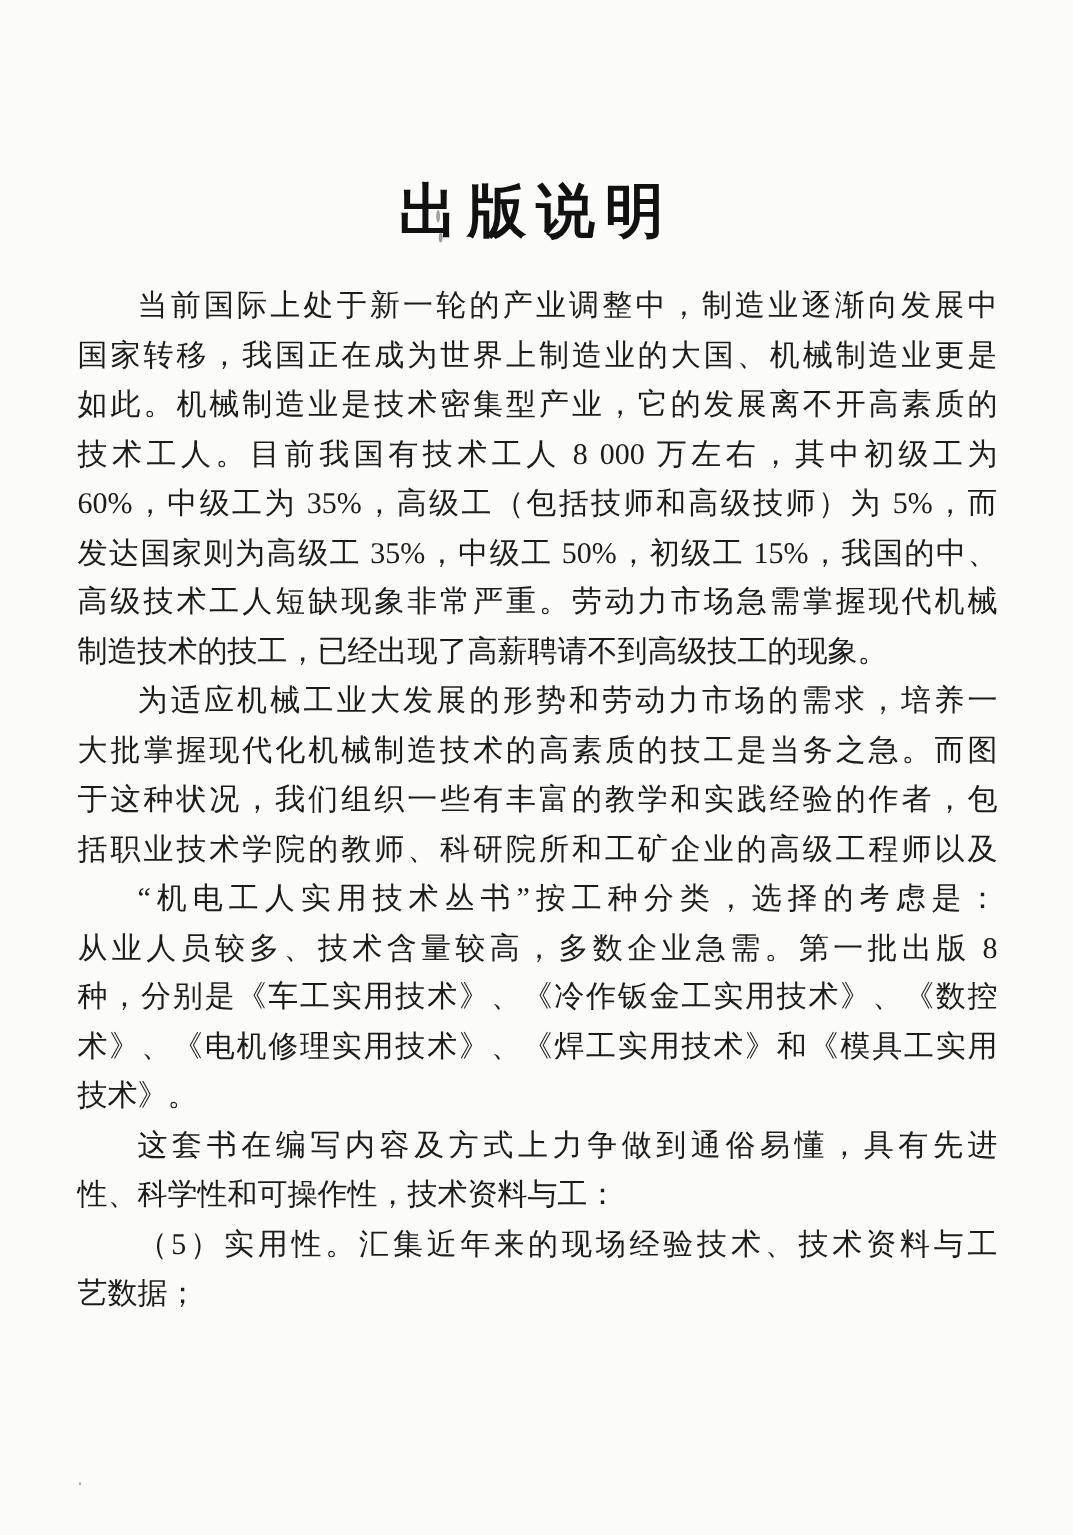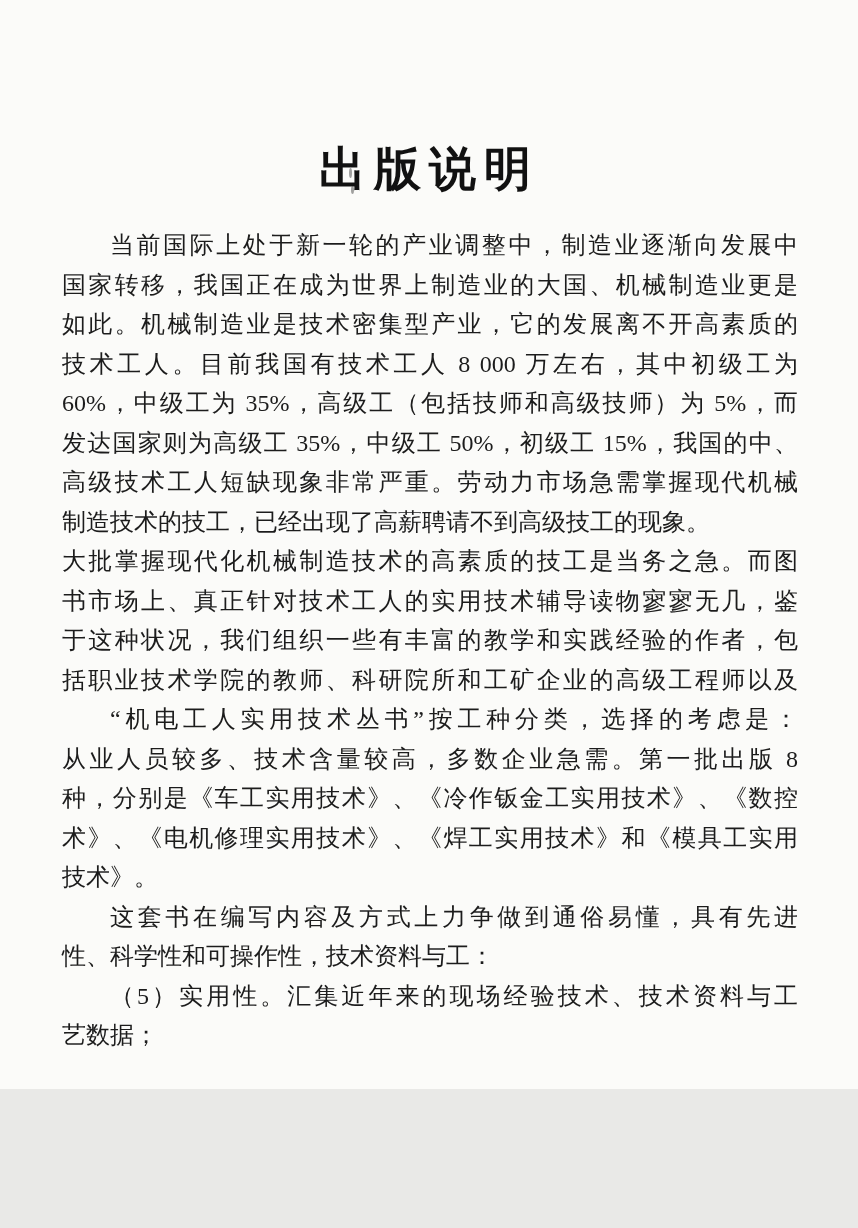--- a/index.html
+++ b/index.html
@@ -3,21 +3,21 @@
 <meta charset="utf-8">
 <style>
   html, body {
     margin: 0;
     padding: 0;
     background: #e9e9e7;
   }
   .page {
     position: relative;
     width: 858px;
-    height: 1089px;
+    height: 1228px;
     margin: 0 auto;
     background: #fbfbf9;
     color: #1a1a1a;
     overflow: hidden;
     font-family: "Liberation Serif", "DejaVu Serif", serif;
   }
   .title {
     margin: 0;
     padding-top: 138px;
     text-align: center;
@@ -72,22 +72,22 @@
 
   <div class="content">
     <div class="ln indent">当前国际上处于新一轮的产业调整中，制造业逐渐向发展中</div>
     <div class="ln">国家转移，我国正在成为世界上制造业的大国、机械制造业更是</div>
     <div class="ln">如此。机械制造业是技术密集型产业，它的发展离不开高素质的</div>
     <div class="ln">技术工人。目前我国有技术工人 8 000 万左右，其中初级工为</div>
     <div class="ln">60%，中级工为 35%，高级工（包括技师和高级技师）为 5%，而</div>
     <div class="ln">发达国家则为高级工 35%，中级工 50%，初级工 15%，我国的中、</div>
     <div class="ln">高级技术工人短缺现象非常严重。劳动力市场急需掌握现代机械</div>
     <div class="ln end">制造技术的技工，已经出现了高薪聘请不到高级技工的现象。</div>
+    <div class="ln indent">为适应机械工业大发展的形势和劳动力市场的需求，培养一</div>
     <div class="ln">大批掌握现代化机械制造技术的高素质的技工是当务之急。而图</div>
-    <div class="ln">书市场上、真正针对技术工人的实用技术辅导读物寥寥无几，鉴</div>
     <div class="ln">于这种状况，我们组织一些有丰富的教学和实践经验的作者，包</div>
     <div class="ln">括职业技术学院的教师、科研院所和工矿企业的高级工程师以及</div>
     <div class="ln indent">“机电工人实用技术丛书”按工种分类，选择的考虑是：</div>
     <div class="ln">从业人员较多、技术含量较高，多数企业急需。第一批出版 8</div>
     <div class="ln">种，分别是《车工实用技术》、《冷作钣金工实用技术》、《数控</div>
     <div class="ln">术》、《电机修理实用技术》、《焊工实用技术》和《模具工实用</div>
     <div class="ln end">技术》。</div>
     <div class="ln indent">这套书在编写内容及方式上力争做到通俗易懂，具有先进</div>
     <div class="ln end">性、科学性和可操作性，技术资料与工：</div>
     <div class="ln indent">（5）实用性。汇集近年来的现场经验技术、技术资料与工</div>

